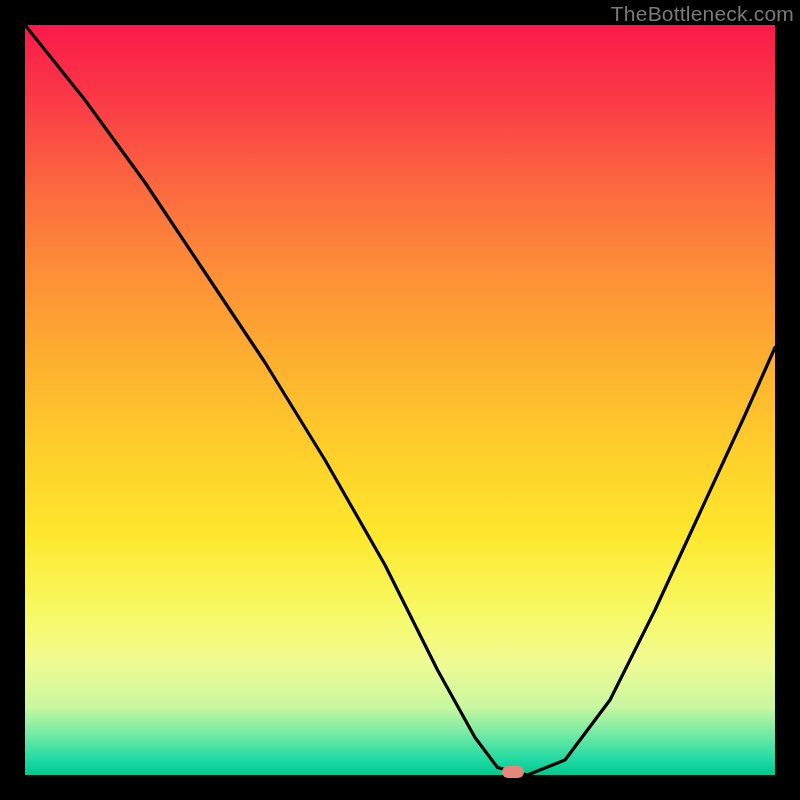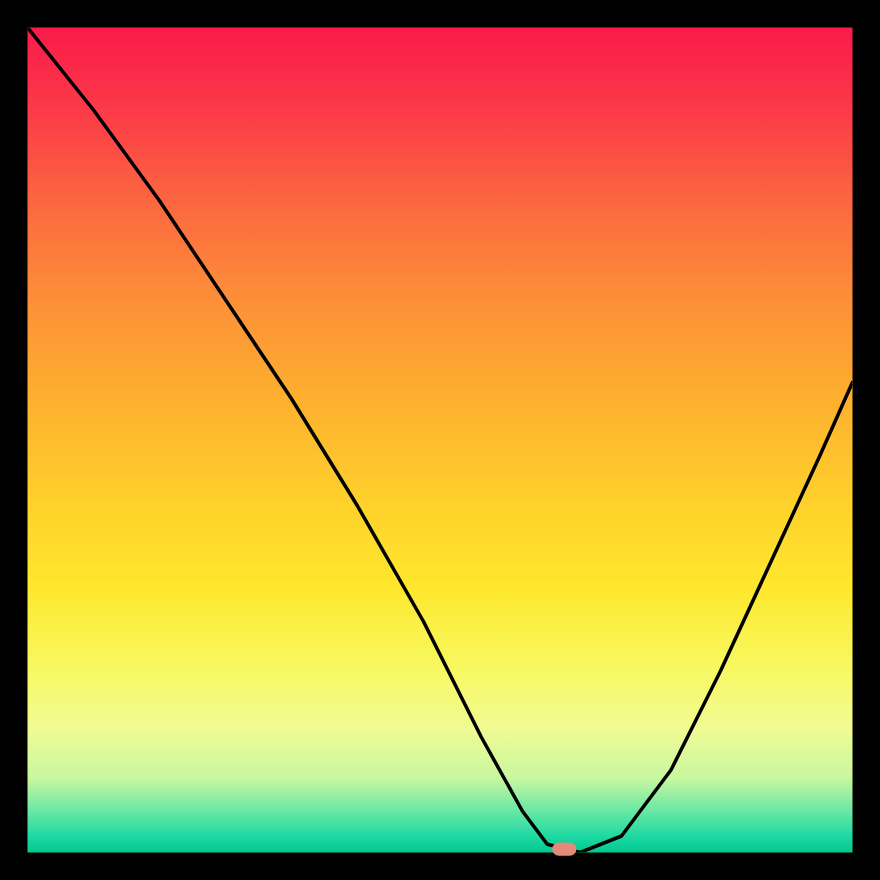--- a/index.html
+++ b/index.html
@@ -64,20 +64,21 @@
     font-size: 21px;
     letter-spacing: 0.2px;
     user-select: none;
   }
 </style>
 </head>
 <body>
 
 <div class="stage">
 
+  <div class="attribution">TheBottleneck.com</div>
 
   <div class="plot-area">
 
     <svg class="curve" viewBox="0 0 750 750" preserveAspectRatio="none">
       <path id="curve-path" fill="none" stroke="#000" stroke-width="3.2" stroke-linecap="round" stroke-linejoin="round" d="M0.0 0.0 L60.0 75.0 L120.0 157.5 L180.0 247.5 L240.0 337.5 L300.0 435.0 L360.0 540.0 L412.5 645.0 L450.0 712.5 L472.5 742.5 L502.5 750.0 L540.0 735.0 L585.0 675.0 L630.0 585.0 L675.0 487.5 L720.0 390.0 L750.0 322.5"></path>
     </svg>
 
     <div id="marker" class="marker" style="left: 487.5px; top: 747px;"></div>
   </div>
 </div>

